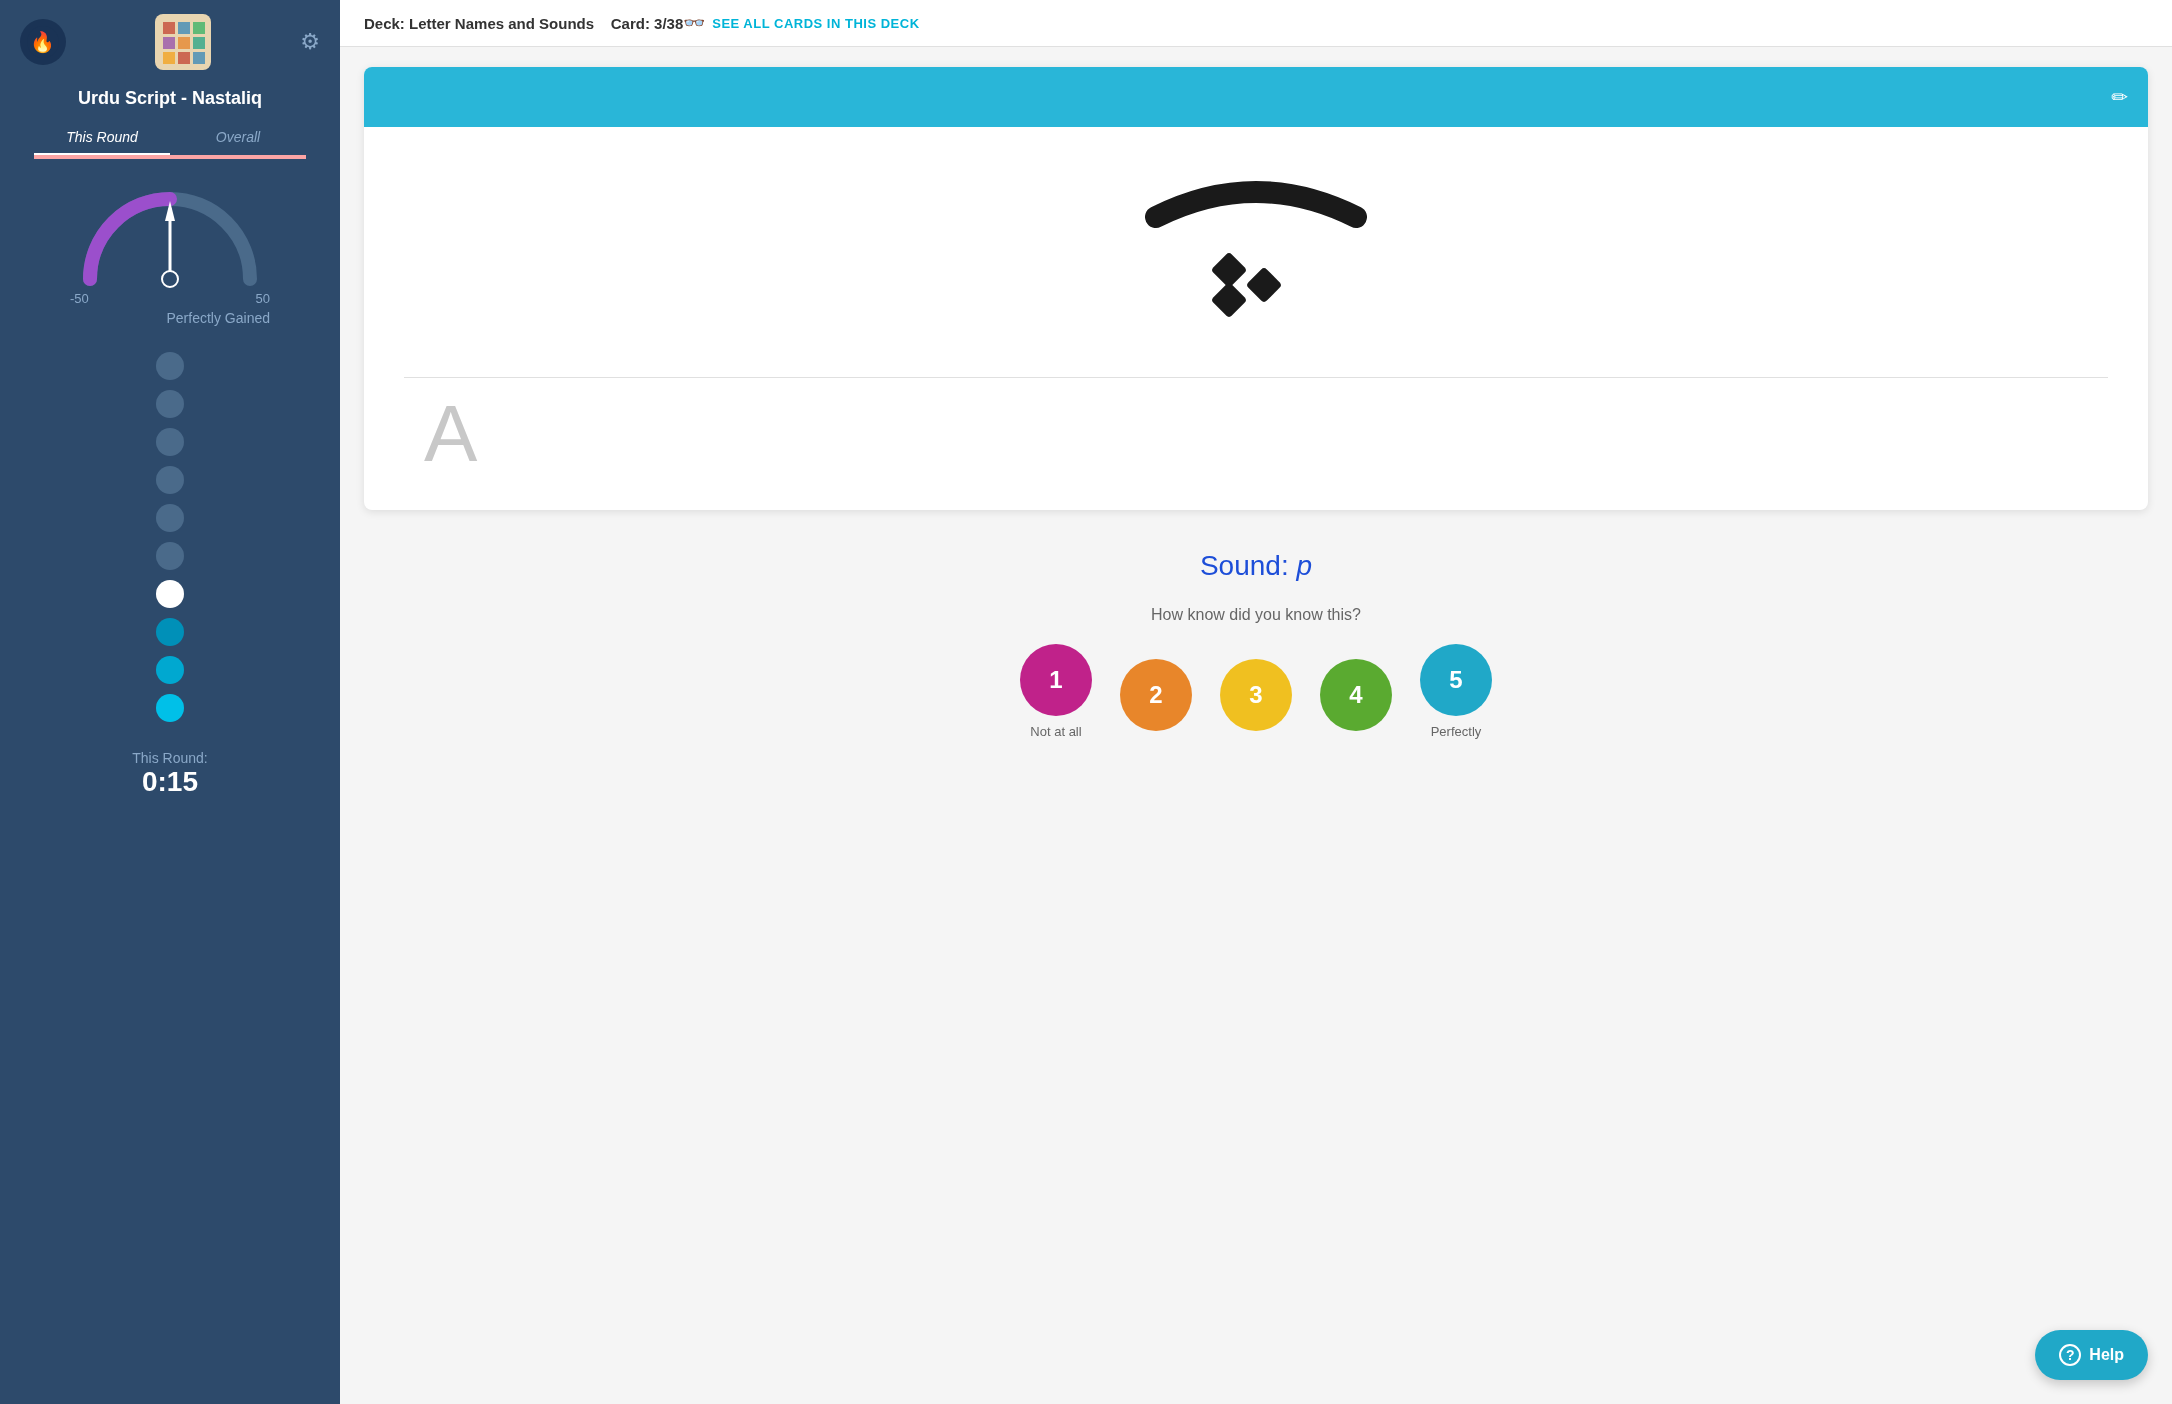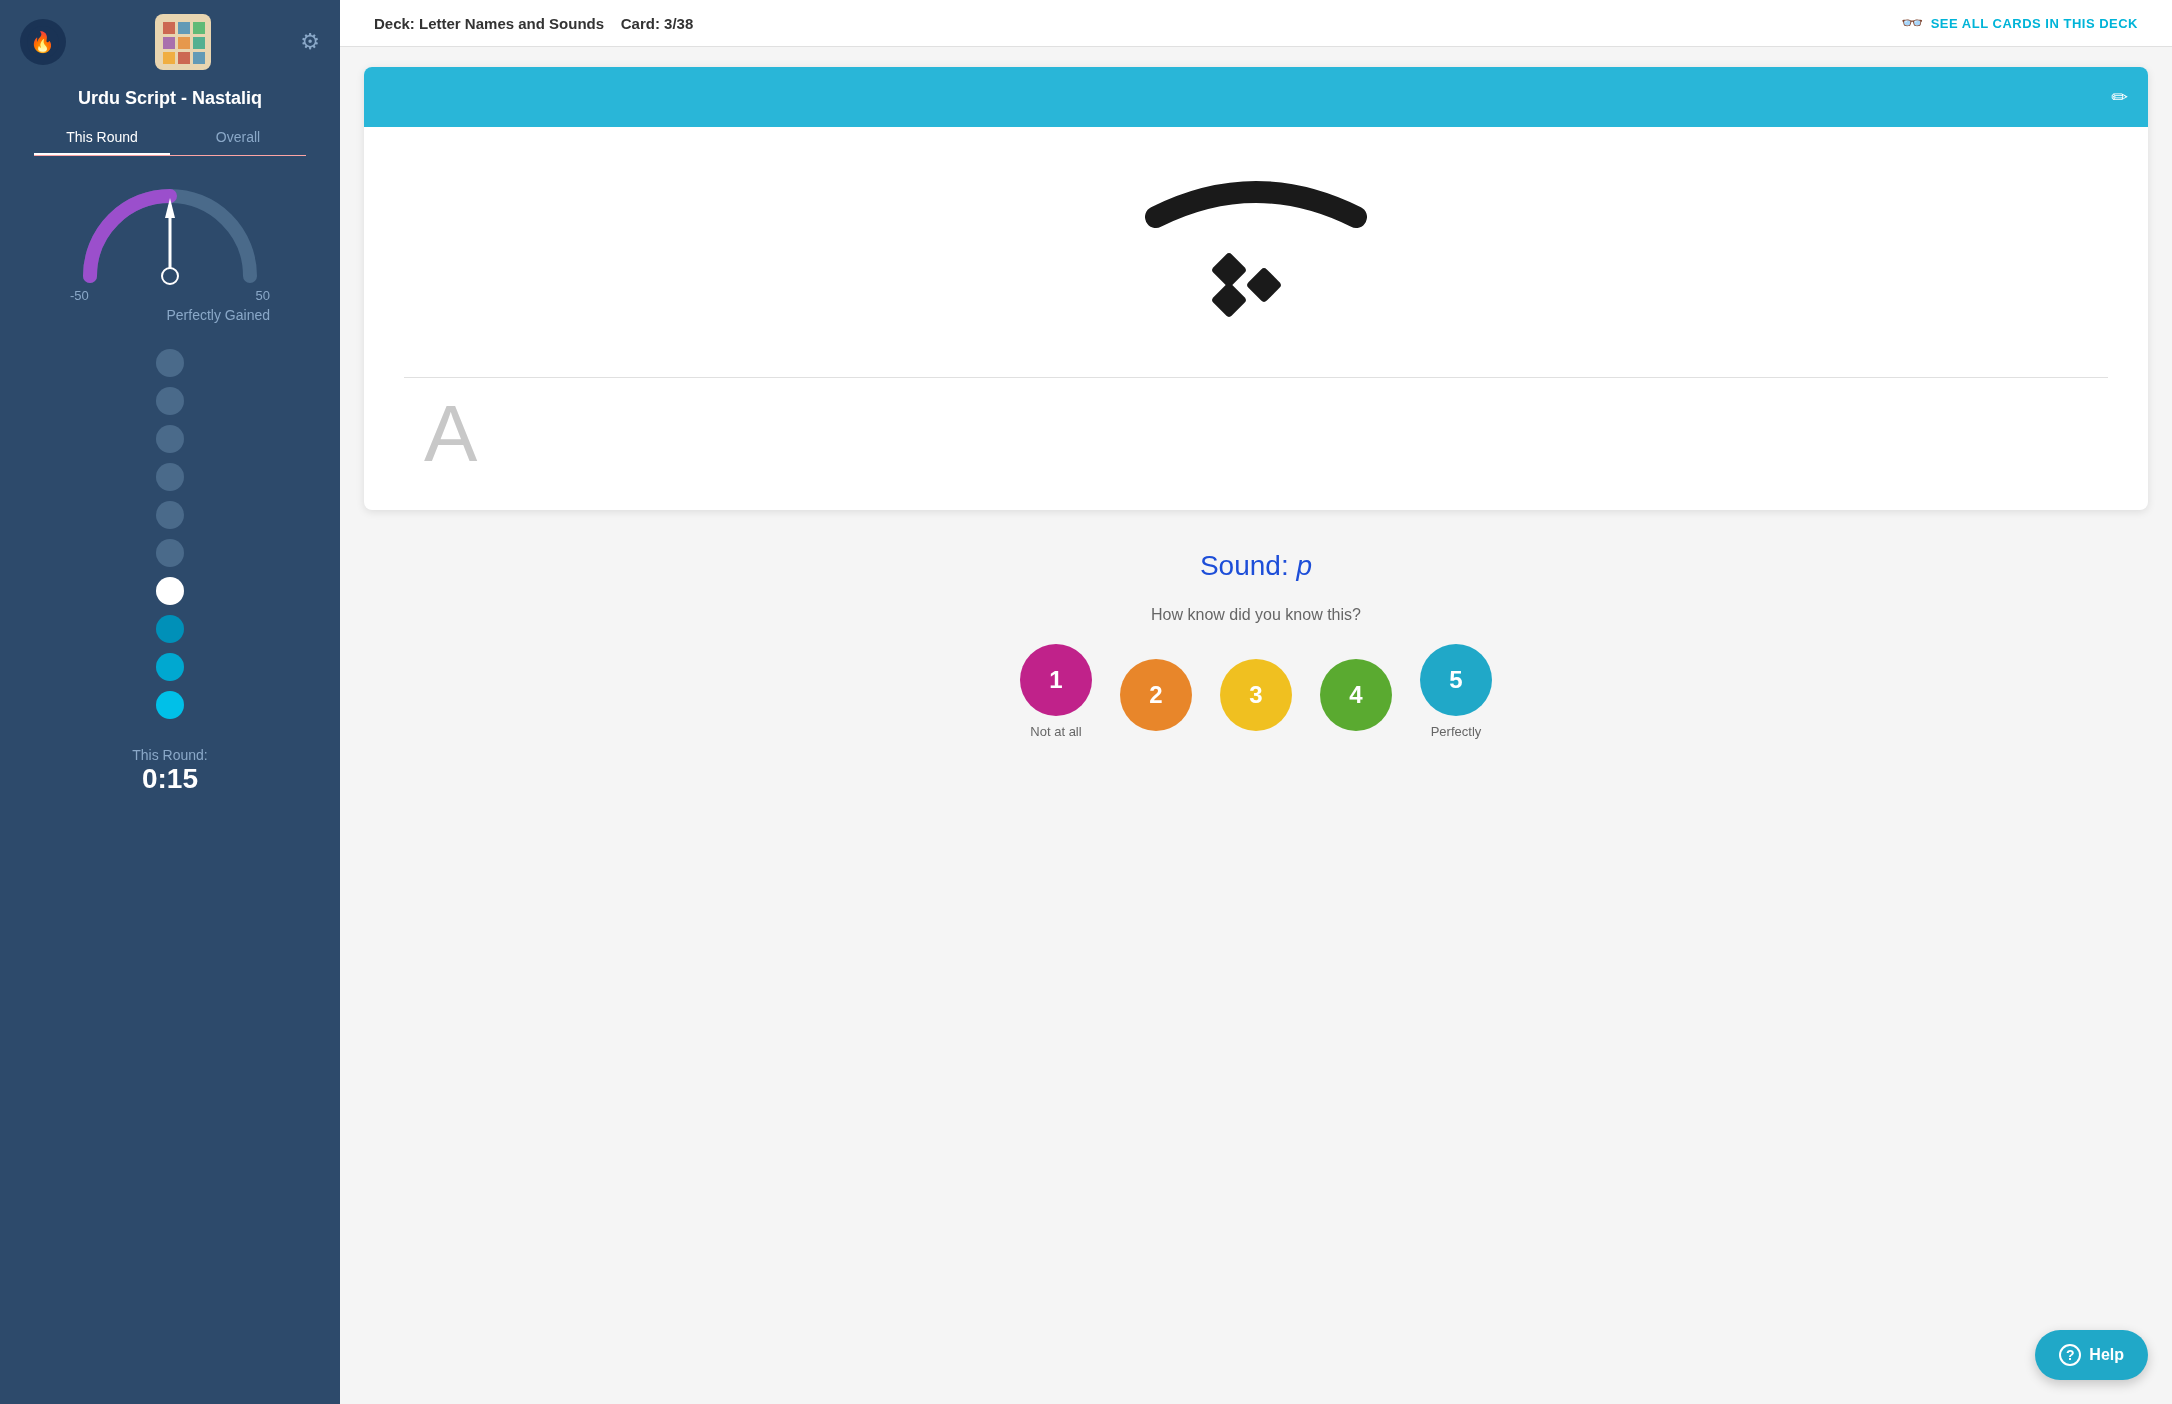--- a/index.html
+++ b/index.html
@@ -40,22 +40,23 @@
     }
     .deck-thumbnail svg { width: 50px; height: 50px; }
     .gear-icon {
       font-size: 22px; color: #8aa8c8; cursor: pointer;
     }
     .deck-title {
       font-size: 18px; font-weight: 600; color: white;
       margin-top: 4px; margin-bottom: 12px;
     }
     .tabs {
-      display: flex; gap: 0; width: 80%; border-bottom: 1px solid #fca5a5;
+      display: flex; gap: 0; width: 80%; border-bottom: 4px solid #fca5a5;
       margin-bottom: 20px;
+      font-style: italic;
     }
     .tab {
       flex: 1; text-align: center; padding: 8px 0; font-size: 14px;
       color: #8aa8c8; cursor: pointer;
     }
     .tab.active { color: white; border-bottom: 2px solid white; }
 
     
     .gauge-container {
       display: flex; flex-direction: column; align-items: flex-end; margin-bottom: 16px;
@@ -88,24 +89,24 @@
       flex: 1;
       display: flex;
       flex-direction: column;
       overflow-y: auto;
       background: #f5f5f5;
     }
 
     
     .top-bar {
       background: white;
-      padding: 12px 34px;
-      display: flex;
-      align-items: center;
-      justify-content: space-between;
+      padding: 12px 24px;
+      display: flex;
+      align-items: center;
+      justify-content: flex-start;
       border-bottom: 1px solid #e0e0e0;
       font-size: 15px;
       color: #555;
     }
     .deck-info span { font-weight: 600; color: #333; }
     .see-all-link {
       color: #00b4d8; font-size: 13px; font-weight: 600;
       display: flex; align-items: center; gap: 6px; cursor: pointer;
       text-transform: uppercase; letter-spacing: 0.5px;
     }

